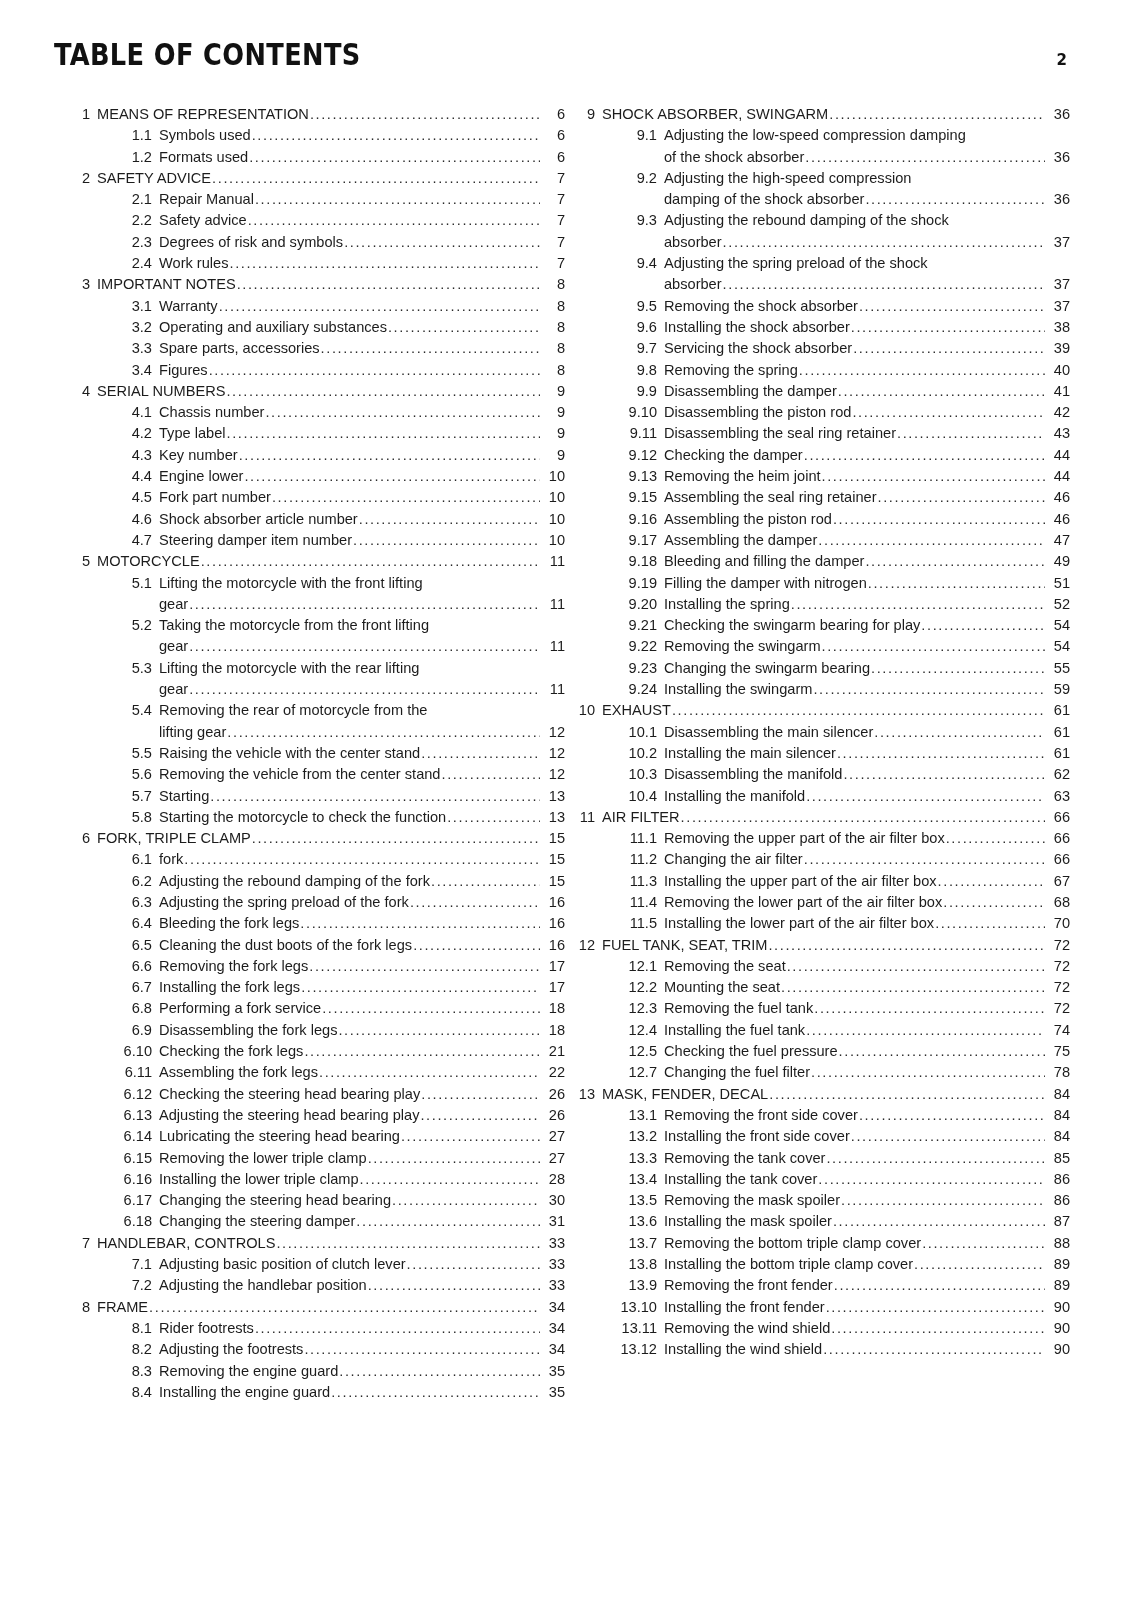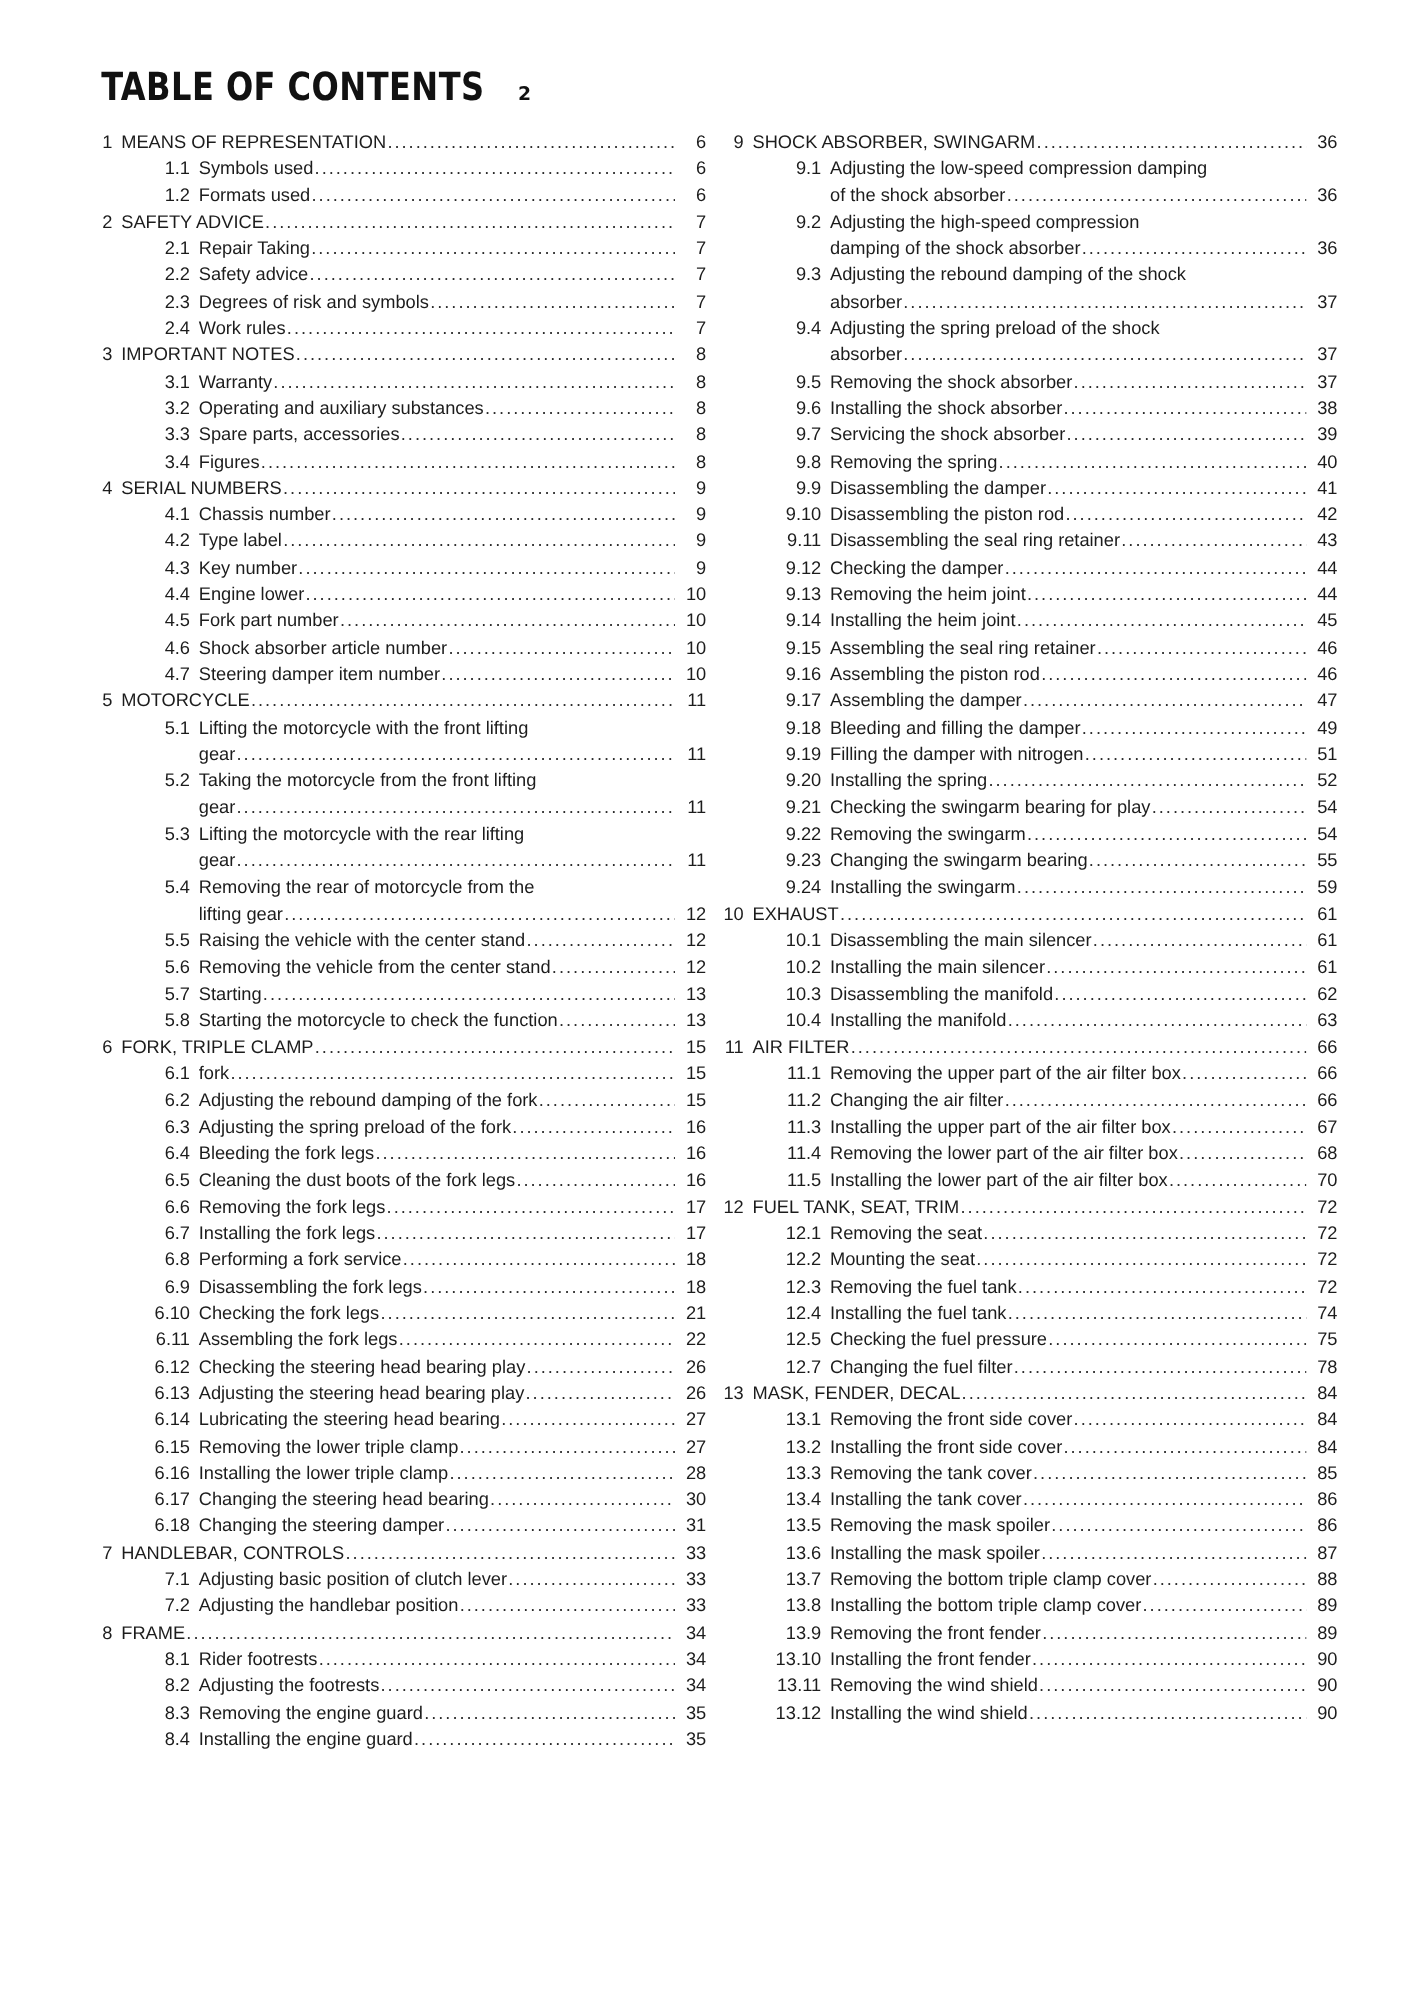--- a/index.html
+++ b/index.html
@@ -13,26 +13,25 @@
     height: 1600px;
     background: #ffffff;
     box-sizing: border-box;
     font-family: "Liberation Sans", sans-serif;
     color: #1a1a1a;
     overflow: hidden;
   }
   .header {
     position: absolute;
     top: 36px;
-    left: 81px;
+    left: 54px;
     right: 63px;
     display: flex;
     align-items: baseline;
-    justify-content: flex-start;
-    margin-top: 16px;
+    justify-content: space-between;
   }
   .doc-title {
     font-size: 31px;
     font-weight: bold;
     letter-spacing: 0.4px;
     font-family: "DejaVu Sans", sans-serif;
     font-stretch: condensed;
     transform: scaleX(0.92);
     transform-origin: left bottom;
     color: #111111;
@@ -168,21 +167,21 @@
           <span class="num">2</span>
           <div class="body">
             <span class="label">SAFETY ADVICE</span>
             <span class="leader"></span>
             <span class="pg">7</span>
           </div>
         </div>
         <div class="toc-entry lvl2">
           <span class="num">2.1</span>
           <div class="body">
-            <span class="label">Repair Taking</span>
+            <span class="label">Repair Manual</span>
             <span class="leader"></span>
             <span class="pg">7</span>
           </div>
         </div>
         <div class="toc-entry lvl2">
           <span class="num">2.2</span>
           <div class="body">
             <span class="label">Safety advice</span>
             <span class="leader"></span>
             <span class="pg">7</span>
@@ -730,28 +729,20 @@
         </div>
         <div class="toc-entry lvl2">
           <span class="num">9.13</span>
           <div class="body">
             <span class="label">Removing the heim joint</span>
             <span class="leader"></span>
             <span class="pg">44</span>
           </div>
         </div>
         <div class="toc-entry lvl2">
-          <span class="num">9.14</span>
-          <div class="body">
-            <span class="label">Installing the heim joint</span>
-            <span class="leader"></span>
-            <span class="pg">45</span>
-          </div>
-        </div>
-        <div class="toc-entry lvl2">
           <span class="num">9.15</span>
           <div class="body">
             <span class="label">Assembling the seal ring retainer</span>
             <span class="leader"></span>
             <span class="pg">46</span>
           </div>
         </div>
         <div class="toc-entry lvl2">
           <span class="num">9.16</span>
           <div class="body">

